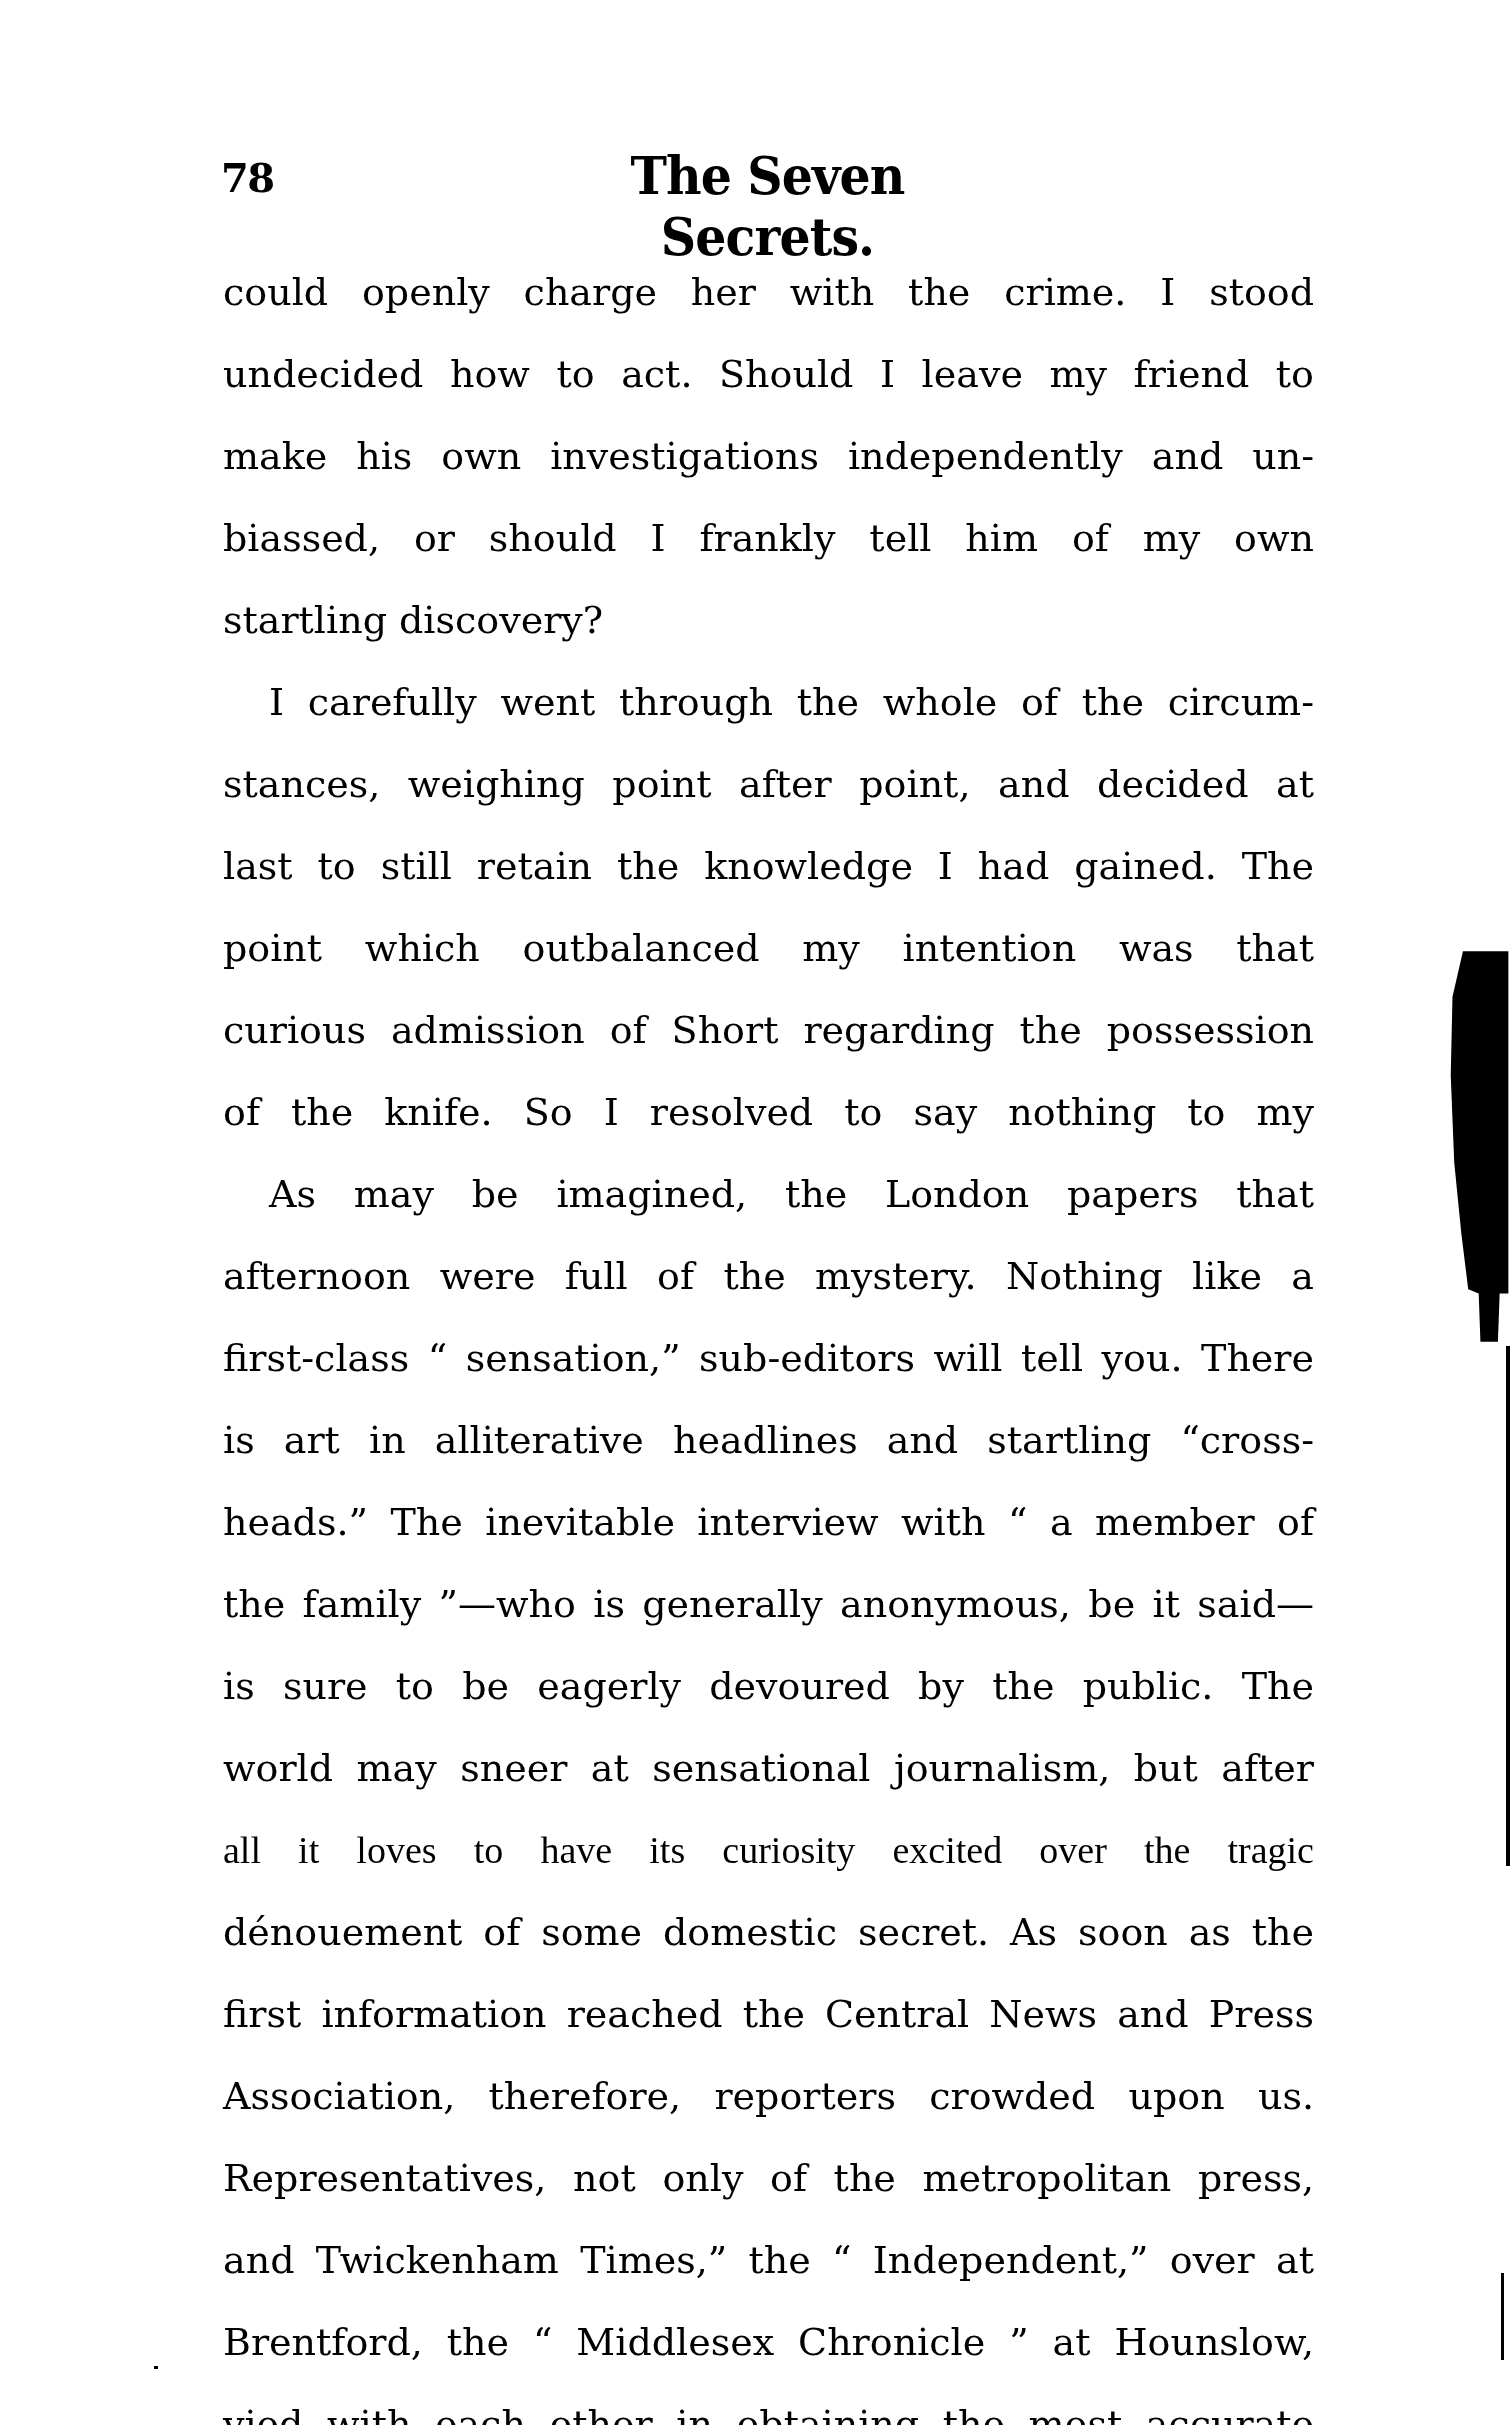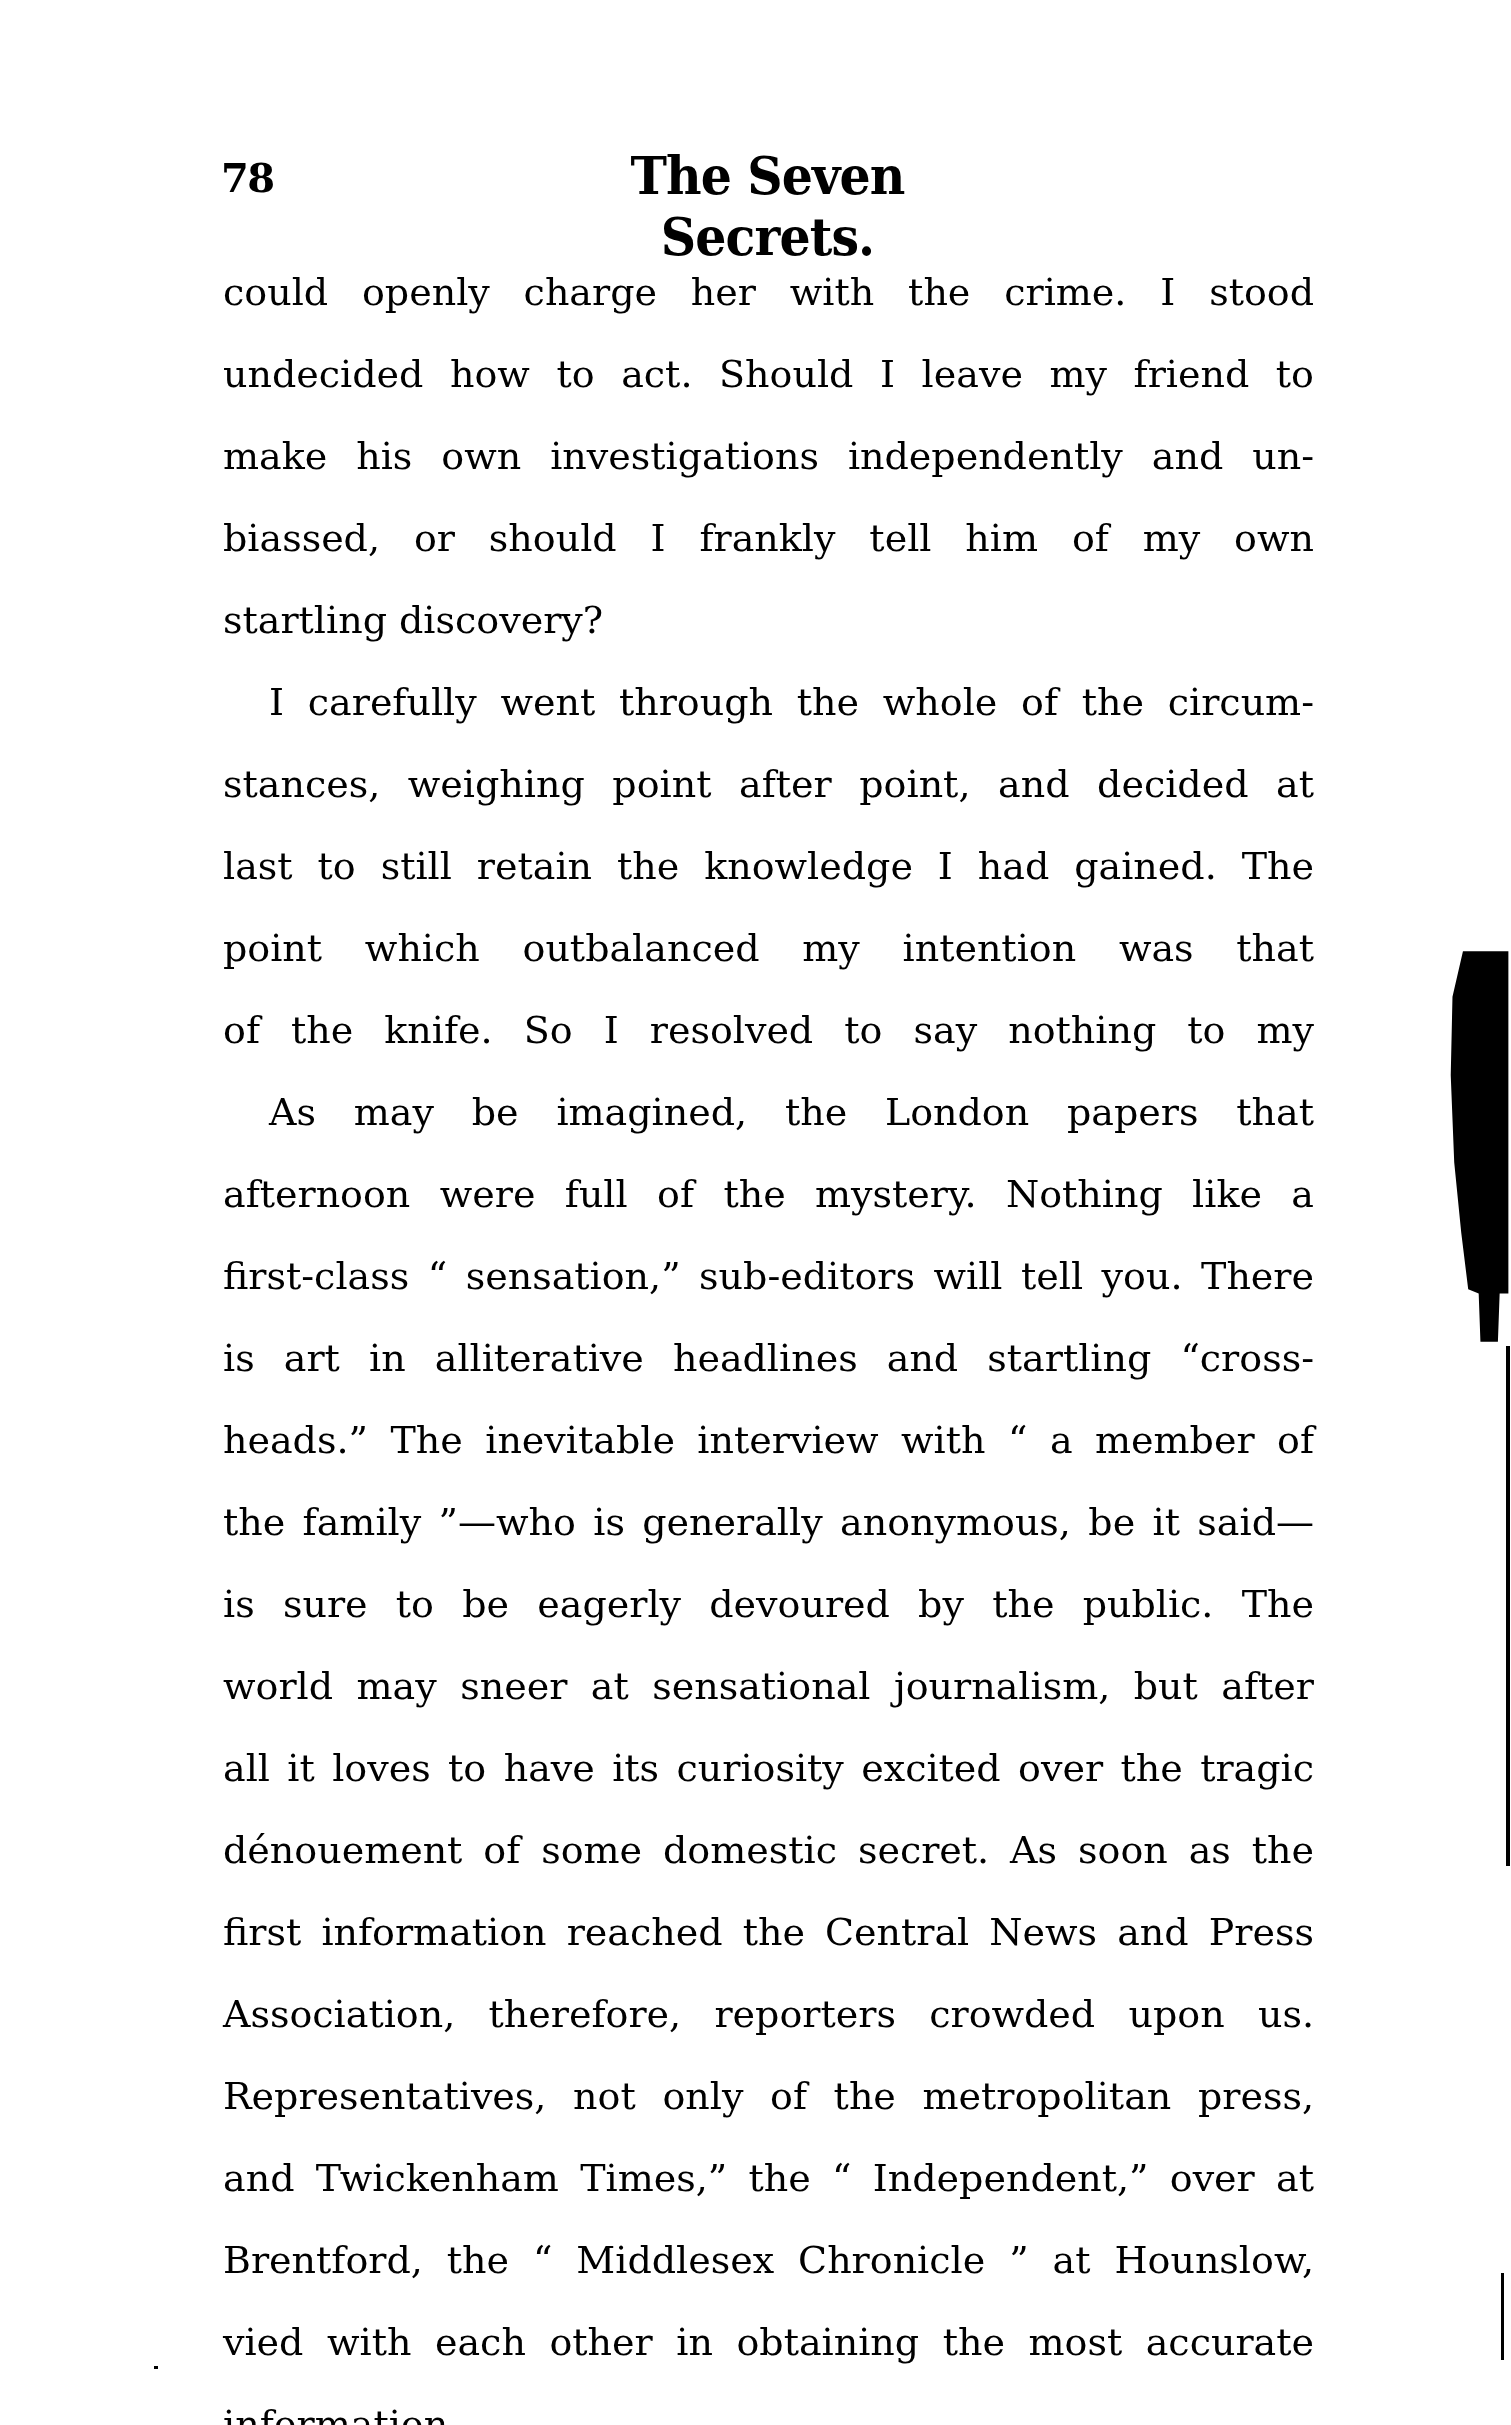--- a/index.html
+++ b/index.html
@@ -48,33 +48,34 @@
       <span class="line" style="white-space: normal;">make his own investigations independently and un-</span>
       <span class="line" style="white-space: normal;">biassed, or should I frankly tell him of my own</span>
       <span class="line last">startling discovery?</span>
     </div>
 
     <div>
       <span class="line indent" style="white-space: normal;">I carefully went through the whole of the circum-</span>
       <span class="line" style="white-space: normal;">stances, weighing point after point, and decided at</span>
       <span class="line" style="white-space: normal;">last to still retain the knowledge I had gained. The</span>
       <span class="line" style="white-space: normal;">point which outbalanced my intention was that</span>
+      <span class="line" style="white-space: normal;">curious admission of Short regarding the possession</span>
       <span class="line" style="white-space: normal;">of the knife. So I resolved to say nothing to my</span>
     </div>
 
     <div>
       <span class="line indent" style="white-space: normal;">As may be imagined, the London papers that</span>
       <span class="line" style="white-space: normal;">afternoon were full of the mystery. Nothing like a</span>
       <span class="line" style="white-space: normal;">first-class “ sensation,” sub-editors will tell you. There</span>
       <span class="line" style="white-space: normal;">is art in alliterative headlines and startling “cross-</span>
       <span class="line" style="white-space: normal;">heads.” The inevitable interview with “ a member of</span>
       <span class="line" style="white-space: normal;">the family ”—who is generally anonymous, be it said—</span>
       <span class="line" style="white-space: normal;">is sure to be eagerly devoured by the public. The</span>
       <span class="line" style="white-space: normal;">world may sneer at sensational journalism, but after</span>
-      <span class="line" style="white-space: normal;">all it loves to have its curiosity excited over the tragic</span>
+      <span class="line" style="white-space: normal; font-family: Liberation Serif, serif;">all it loves to have its curiosity excited over the tragic</span>
       <span class="line" style="white-space: normal;">dénouement of some domestic secret. As soon as the</span>
       <span class="line" style="white-space: normal;">first information reached the Central News and Press</span>
       <span class="line" style="white-space: normal;">Association, therefore, reporters crowded upon us.</span>
       <span class="line" style="white-space: normal;">Representatives, not only of the metropolitan press,</span>
       <span class="line" style="white-space: normal;">and Twickenham Times,” the “ Independent,” over at</span>
       <span class="line" style="white-space: normal;">Brentford, the “ Middlesex Chronicle ” at Hounslow,</span>
       <span class="line" style="white-space: normal;">vied with each other in obtaining the most accurate</span>
       <span class="line last">information.</span>
     </div>
   </div>

